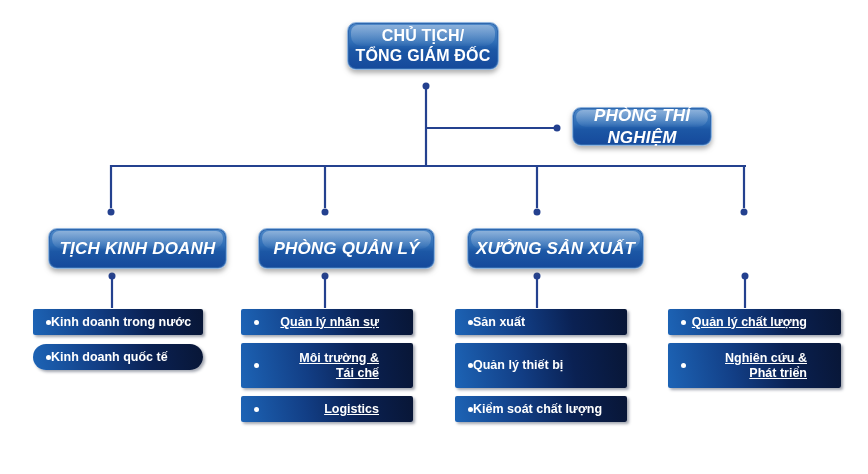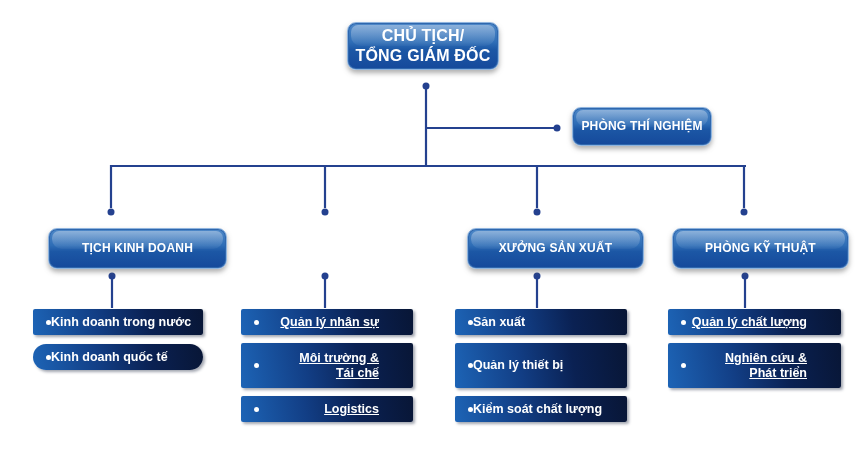--- a/index.html
+++ b/index.html
@@ -19,21 +19,21 @@
     box-shadow:0 3px 5px rgba(96,96,96,.5), inset 0 0 0 1px #2f67ad;
   }
   .gloss-box::before{
     content:"";position:absolute;left:3px;right:3px;top:2px;height:46%;
     border-radius:7px 7px 10px 10px;
     background:linear-gradient(180deg,rgba(255,255,255,.36),rgba(255,255,255,.03));
     pointer-events:none;
   }
   .gloss-box .boxlabel{position:relative;z-index:3;white-space:pre-line;line-height:1.25;}
   .root-box{font-size:16px;letter-spacing:.2px;}
-  .dept-box,.lab-box{font-size:12px;letter-spacing:.2px;}
+  .dept-box,.lab-box{font-size:17px;letter-spacing:.2px;font-style:italic;}
 
   .bar{
     position:absolute;z-index:2;color:#fff;font-weight:bold;font-size:12.5px;
     display:flex;align-items:center;border-radius:2px;
     background:linear-gradient(80deg,var(--bar-grad-left,#1d64b6) 0%,#123e85 38%,#0a2153 68%,var(--bar-grad-right,#081636) 100%);
     box-shadow:2px 2px 3px rgba(25,35,60,.4);
   }
   .bullet{width:5px;height:5px;border-radius:50%;background:#fff;flex:none;margin-left:13px;}
   .bar-label{white-space:pre-line;line-height:1.2;position:relative;}
   .bar.align-left .bar-label{text-align:left;}
@@ -87,20 +87,23 @@
   </div>
   <div class="bar align-left" style="left:33px;top:309px;width:170px;height:26px;">
     <span class="bullet"></span>
     <span class="bar-label">Kinh doanh trong nước</span>
   </div>
   <div class="bar align-left" style="left:33px;top:344px;width:170px;height:26px;border-radius:13px;">
     <span class="bullet"></span>
     <span class="bar-label">Kinh doanh quốc tế</span>
   </div>
 
+  <div class="gloss-box dept-box" style="left:258px;top:228px;width:175px;height:39px;">
+    <span class="boxlabel">PHÒNG QUẢN LÝ</span>
+  </div>
   <div class="bar align-center" style="left:241px;top:309px;width:172px;height:26px;">
     <span class="bullet"></span>
     <span class="bar-label">Quản lý nhân sự</span>
   </div>
   <div class="bar align-center" style="left:241px;top:343px;width:172px;height:45px;">
     <span class="bullet"></span>
     <span class="bar-label">Môi trường &amp;
 Tái chế</span>
   </div>
   <div class="bar align-center" style="left:241px;top:396px;width:172px;height:26px;">
@@ -117,23 +120,20 @@
   </div>
   <div class="bar align-left" style="left:455px;top:343px;width:172px;height:45px;">
     <span class="bullet"></span>
     <span class="bar-label">Quản lý thiết bị</span>
   </div>
   <div class="bar align-left" style="left:455px;top:396px;width:172px;height:26px;">
     <span class="bullet"></span>
     <span class="bar-label">Kiểm soát chất lượng</span>
   </div>
 
-  <div class="gloss-box dept-box" style="left:672px;top:228px;width:175px;height:39px;">
-    <span class="boxlabel">PHÒNG KỸ THUẬT</span>
-  </div>
   <div class="bar align-center" style="left:668px;top:309px;width:173px;height:26px;">
     <span class="bullet"></span>
     <span class="bar-label">Quản lý chất lượng</span>
   </div>
   <div class="bar align-center" style="left:668px;top:343px;width:173px;height:45px;">
     <span class="bullet"></span>
     <span class="bar-label">Nghiên cứu &amp;
 Phát triển</span>
   </div>
 

